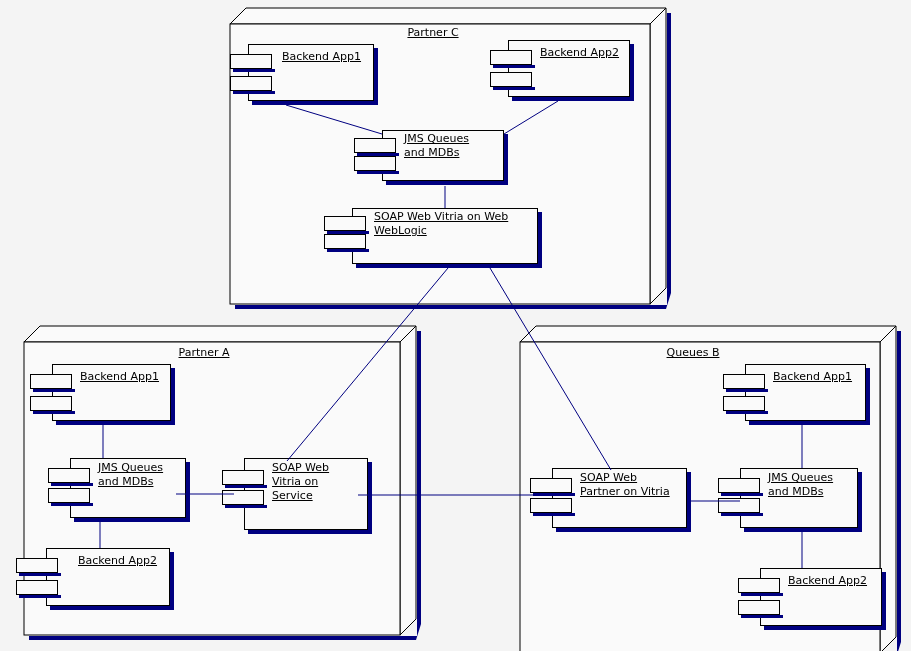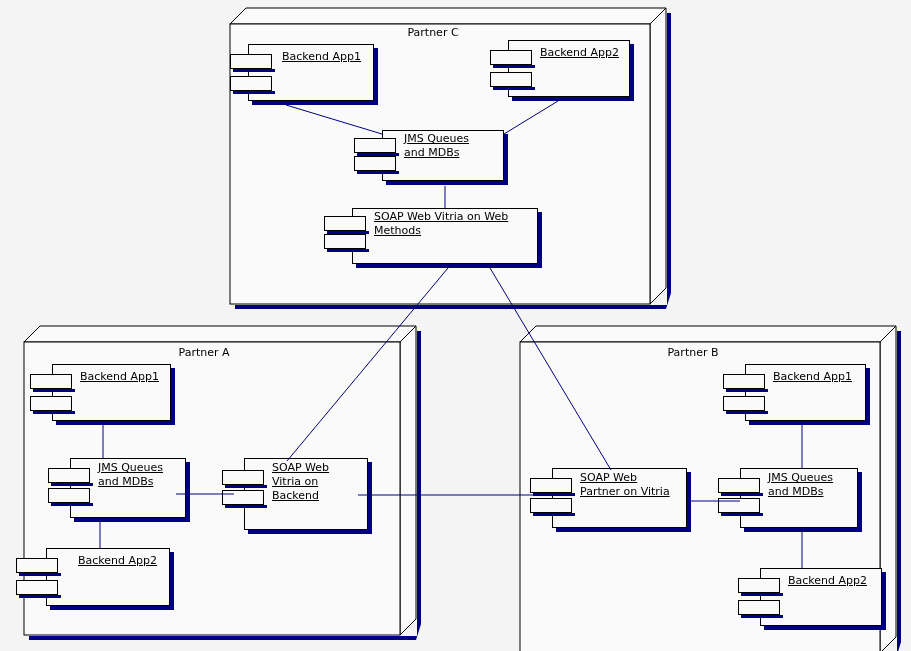--- a/index.html
+++ b/index.html
@@ -14,20 +14,21 @@
   #stage{position:absolute;left:0;top:0;width:911px;height:651px;}
   #wires{position:absolute;left:0;top:0;width:911px;height:651px;pointer-events:none;}
   #nodes{position:absolute;left:0;top:0;width:911px;height:651px;}
 
   
   .node{position:absolute;}
   .node svg{position:absolute;left:0;top:0;overflow:visible;}
   .node-title{
     position:absolute;
     font-size:11px;color:#000;white-space:nowrap;
+    text-decoration:underline;
     text-align:center;
   }
 
   
   .component{position:absolute;}
   .comp-shadow{
     position:absolute;background:#000080;
   }
   .comp-body{
     position:absolute;background:#fafafa;border:1px solid #000;
@@ -89,21 +90,21 @@
           <div class="comp-label" style="left: 404px; top: 132px;"><span>JMS Queues</span><br><span>and MDBs</span><br></div>
         </div>
         <div class="component" style="left: 0px; top: 0px;">
           <div class="comp-shadow" style="left: 356px; top: 264px; width: 186px; height: 4px;"></div>
           <div class="comp-shadow" style="left: 538px; top: 212px; width: 4px; height: 56px;"></div>
           <div class="comp-body" style="left: 352px; top: 208px; width: 186px; height: 56px;"></div>
           <div class="comp-tab-shadow" style="left: 327px; top: 231px; width: 42px; height: 3px;"></div>
           <div class="comp-tab" style="left: 324px; top: 216px; width: 42px; height: 15px;"></div>
           <div class="comp-tab-shadow" style="left: 327px; top: 249px; width: 42px; height: 3px;"></div>
           <div class="comp-tab" style="left: 324px; top: 234px; width: 42px; height: 15px;"></div>
-          <div class="comp-label" style="left: 374px; top: 210px;"><span>SOAP Web Vitria on Web</span><br><span>Methods</span><br></div>
+          <div class="comp-label" style="left: 374px; top: 210px;"><span>SOAP Web Vitria on Web</span><br><span>WebLogic</span><br></div>
         </div>
       </div>
       <div class="node" style="left: 10px; top: 0px; width: 911px; height: 651px;">
         <svg width="911" height="651" viewBox="0 0 911 651">
           <path d="M 407 331 L 411 331 L 411 624 L 406 640 L 19 640 L 19 636 L 407 636 Z" fill="#000080"></path>
           <path d="M 14 342 L 30 326 L 406 326 L 390 342 Z" fill="#fafafa" stroke="#000000" stroke-width="1"></path>
           <path d="M 390 342 L 406 326 L 406 619 L 390 635 Z" fill="#fafafa" stroke="#000000" stroke-width="1"></path>
           <rect x="14" y="342" width="376" height="293" fill="#fafafa" stroke="#000000" stroke-width="1"></rect>
         </svg>
         <div class="node-title" style="left: 14px; top: 346px; width: 360px;">Partner A</div>
@@ -128,41 +129,41 @@
           <div class="comp-label" style="left: 88px; top: 461px;"><span>JMS Queues</span><br><span>and MDBs</span><br></div>
         </div>
         <div class="component" style="left: 0px; top: 0px;">
           <div class="comp-shadow" style="left: 238px; top: 530px; width: 124px; height: 4px;"></div>
           <div class="comp-shadow" style="left: 358px; top: 462px; width: 4px; height: 72px;"></div>
           <div class="comp-body" style="left: 234px; top: 458px; width: 124px; height: 72px;"></div>
           <div class="comp-tab-shadow" style="left: 215px; top: 485px; width: 42px; height: 3px;"></div>
           <div class="comp-tab" style="left: 212px; top: 470px; width: 42px; height: 15px;"></div>
           <div class="comp-tab-shadow" style="left: 215px; top: 505px; width: 42px; height: 3px;"></div>
           <div class="comp-tab" style="left: 212px; top: 490px; width: 42px; height: 15px;"></div>
-          <div class="comp-label" style="left: 262px; top: 461px;"><span>SOAP Web</span><br><span>Vitria on</span><br><span>Backend</span><br></div>
+          <div class="comp-label" style="left: 262px; top: 461px;"><span>SOAP Web</span><br><span>Vitria on</span><br><span>Service</span><br></div>
         </div>
         <div class="component" style="left: 0px; top: 0px;">
           <div class="comp-shadow" style="left: 40px; top: 606px; width: 124px; height: 4px;"></div>
           <div class="comp-shadow" style="left: 160px; top: 552px; width: 4px; height: 58px;"></div>
           <div class="comp-body" style="left: 36px; top: 548px; width: 124px; height: 58px;"></div>
           <div class="comp-tab-shadow" style="left: 9px; top: 573px; width: 42px; height: 3px;"></div>
           <div class="comp-tab" style="left: 6px; top: 558px; width: 42px; height: 15px;"></div>
           <div class="comp-tab-shadow" style="left: 9px; top: 595px; width: 42px; height: 3px;"></div>
           <div class="comp-tab" style="left: 6px; top: 580px; width: 42px; height: 15px;"></div>
           <div class="comp-label" style="left: 68px; top: 554px;"><span>Backend App2</span><br></div>
         </div>
       </div>
       <div class="node" style="left: 0px; top: 0px; width: 911px; height: 651px;">
         <svg width="911" height="651" viewBox="0 0 911 651">
           <path d="M 897 331 L 901 331 L 901 642 L 896 658 L 525 658 L 525 654 L 897 654 Z" fill="#000080"></path>
           <path d="M 520 342 L 536 326 L 896 326 L 880 342 Z" fill="#fafafa" stroke="#000000" stroke-width="1"></path>
           <path d="M 880 342 L 896 326 L 896 637 L 880 653 Z" fill="#fafafa" stroke="#000000" stroke-width="1"></path>
           <rect x="520" y="342" width="360" height="311" fill="#fafafa" stroke="#000000" stroke-width="1"></rect>
         </svg>
-        <div class="node-title" style="left: 520px; top: 346px; width: 346px;">Partner B</div>
+        <div class="node-title" style="left: 520px; top: 346px; width: 346px;">Queues B</div>
         <div class="component" style="left: 0px; top: 0px;">
           <div class="comp-shadow" style="left: 749px; top: 421px; width: 121px; height: 4px;"></div>
           <div class="comp-shadow" style="left: 866px; top: 368px; width: 4px; height: 57px;"></div>
           <div class="comp-body" style="left: 745px; top: 364px; width: 121px; height: 57px;"></div>
           <div class="comp-tab-shadow" style="left: 726px; top: 389px; width: 42px; height: 3px;"></div>
           <div class="comp-tab" style="left: 723px; top: 374px; width: 42px; height: 15px;"></div>
           <div class="comp-tab-shadow" style="left: 726px; top: 411px; width: 42px; height: 3px;"></div>
           <div class="comp-tab" style="left: 723px; top: 396px; width: 42px; height: 15px;"></div>
           <div class="comp-label" style="left: 773px; top: 370px;"><span>Backend App1</span><br></div>
         </div>

